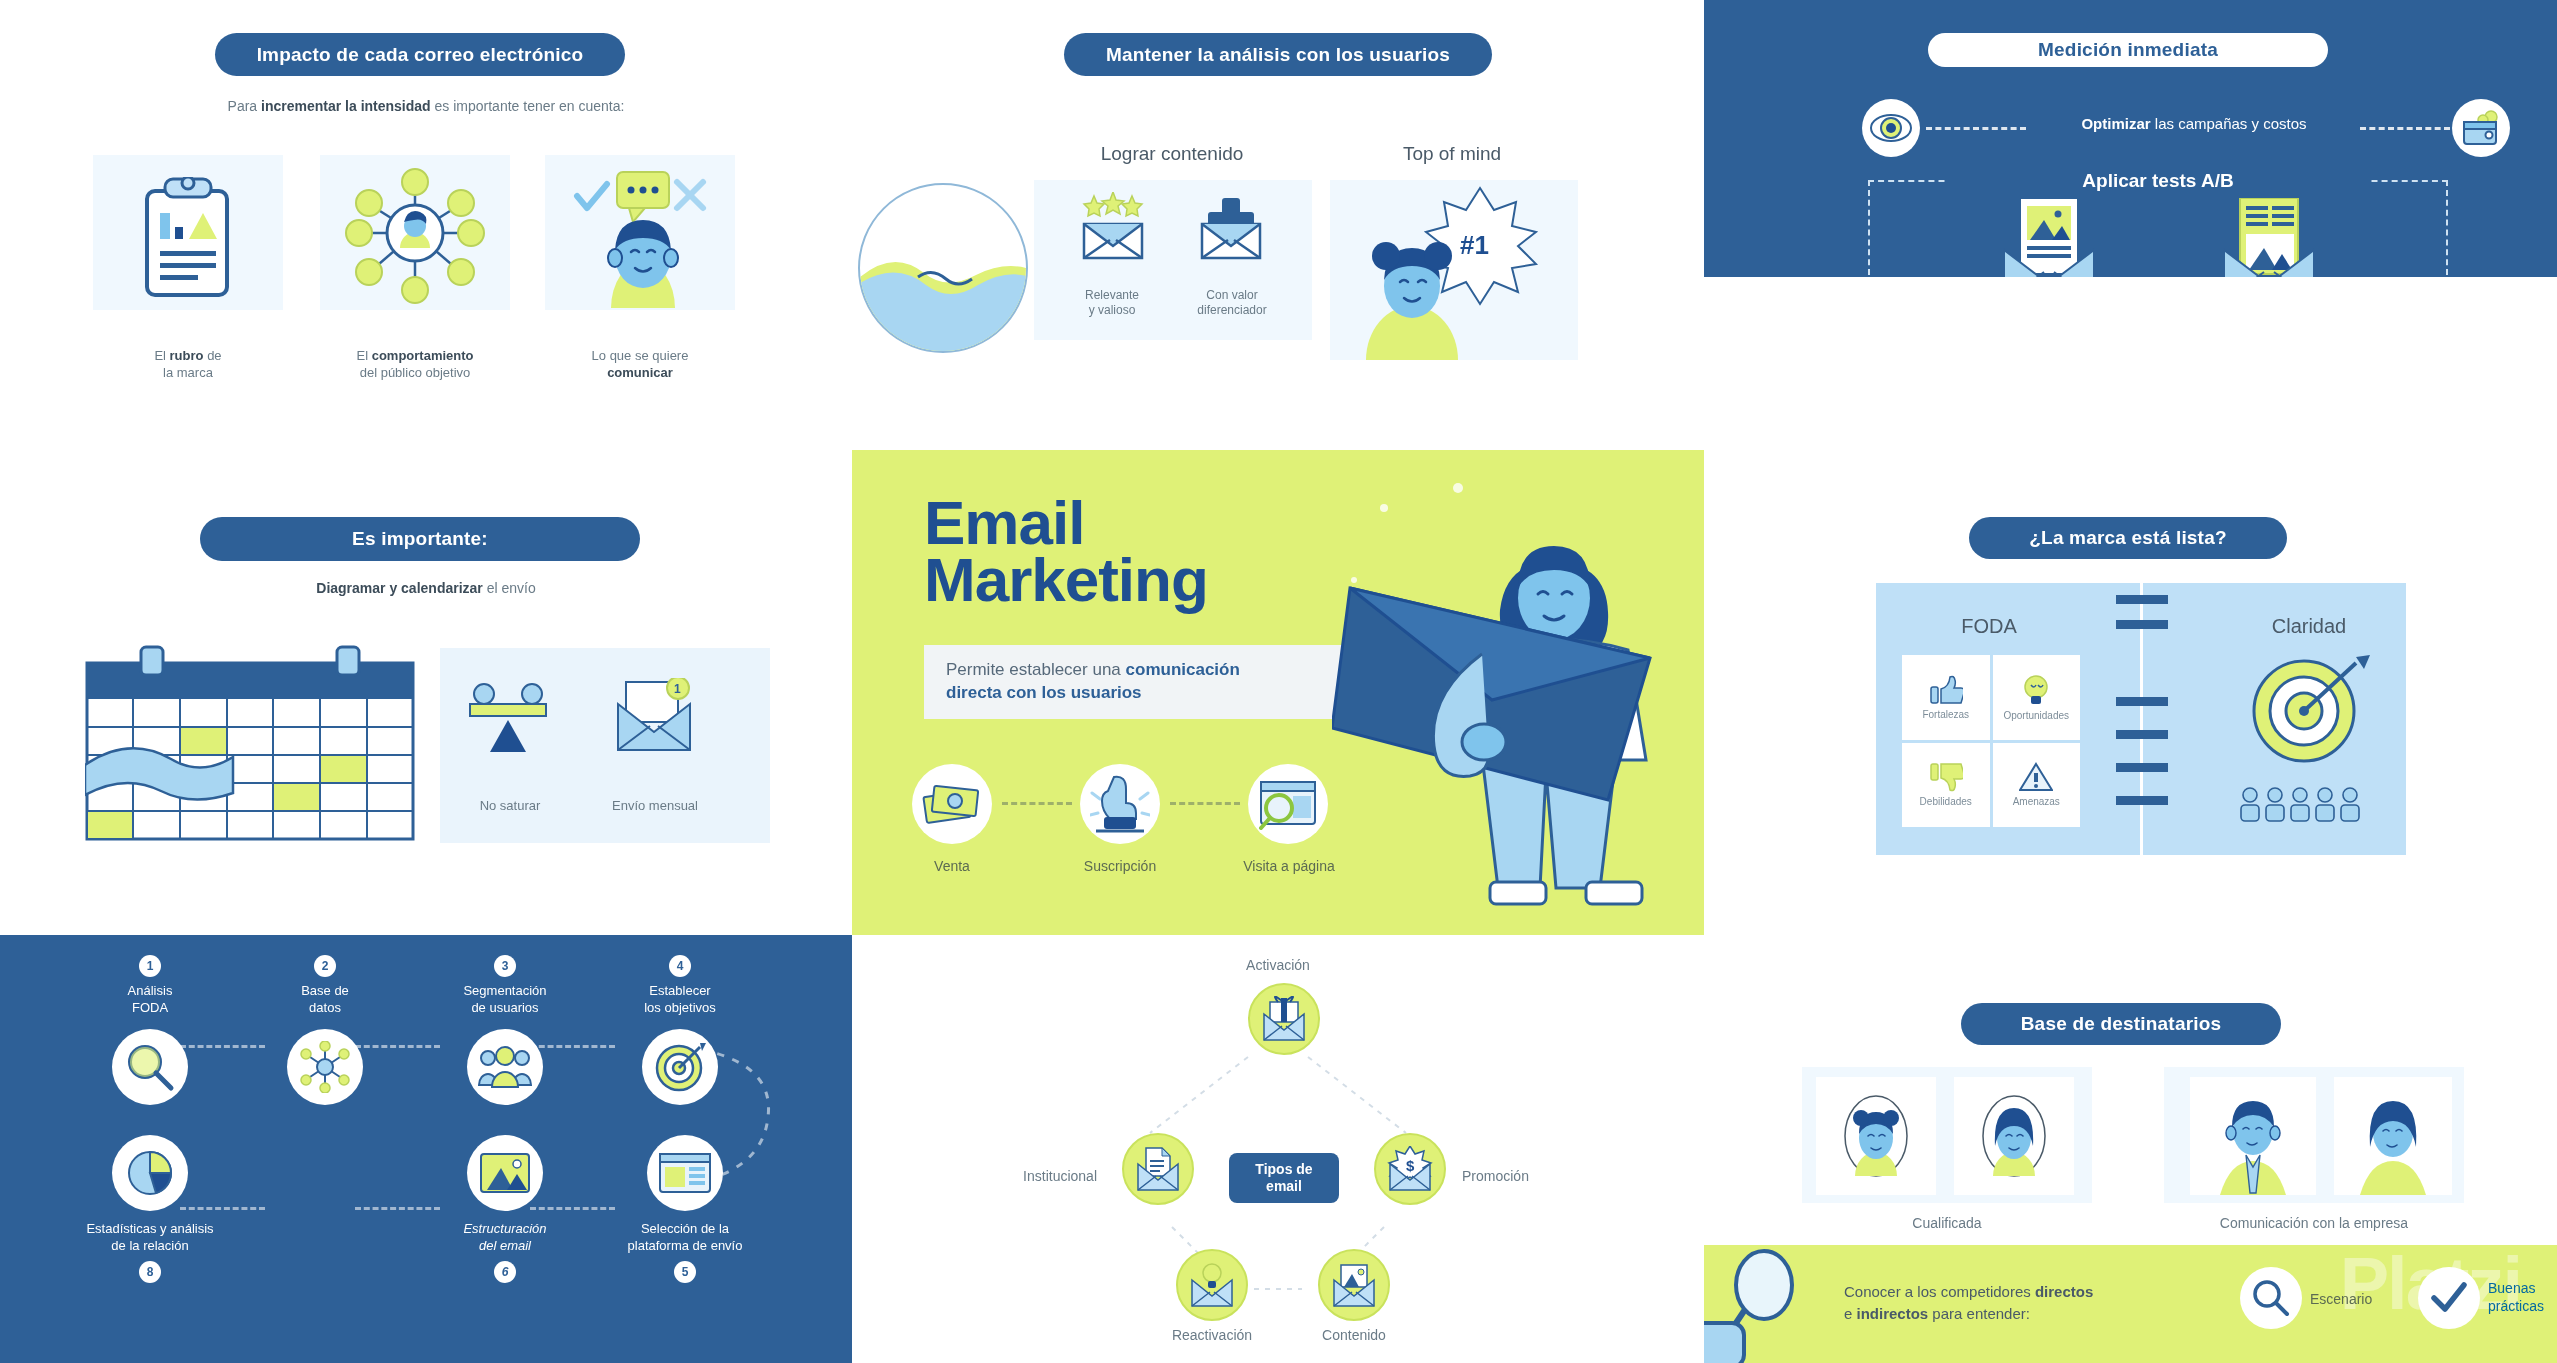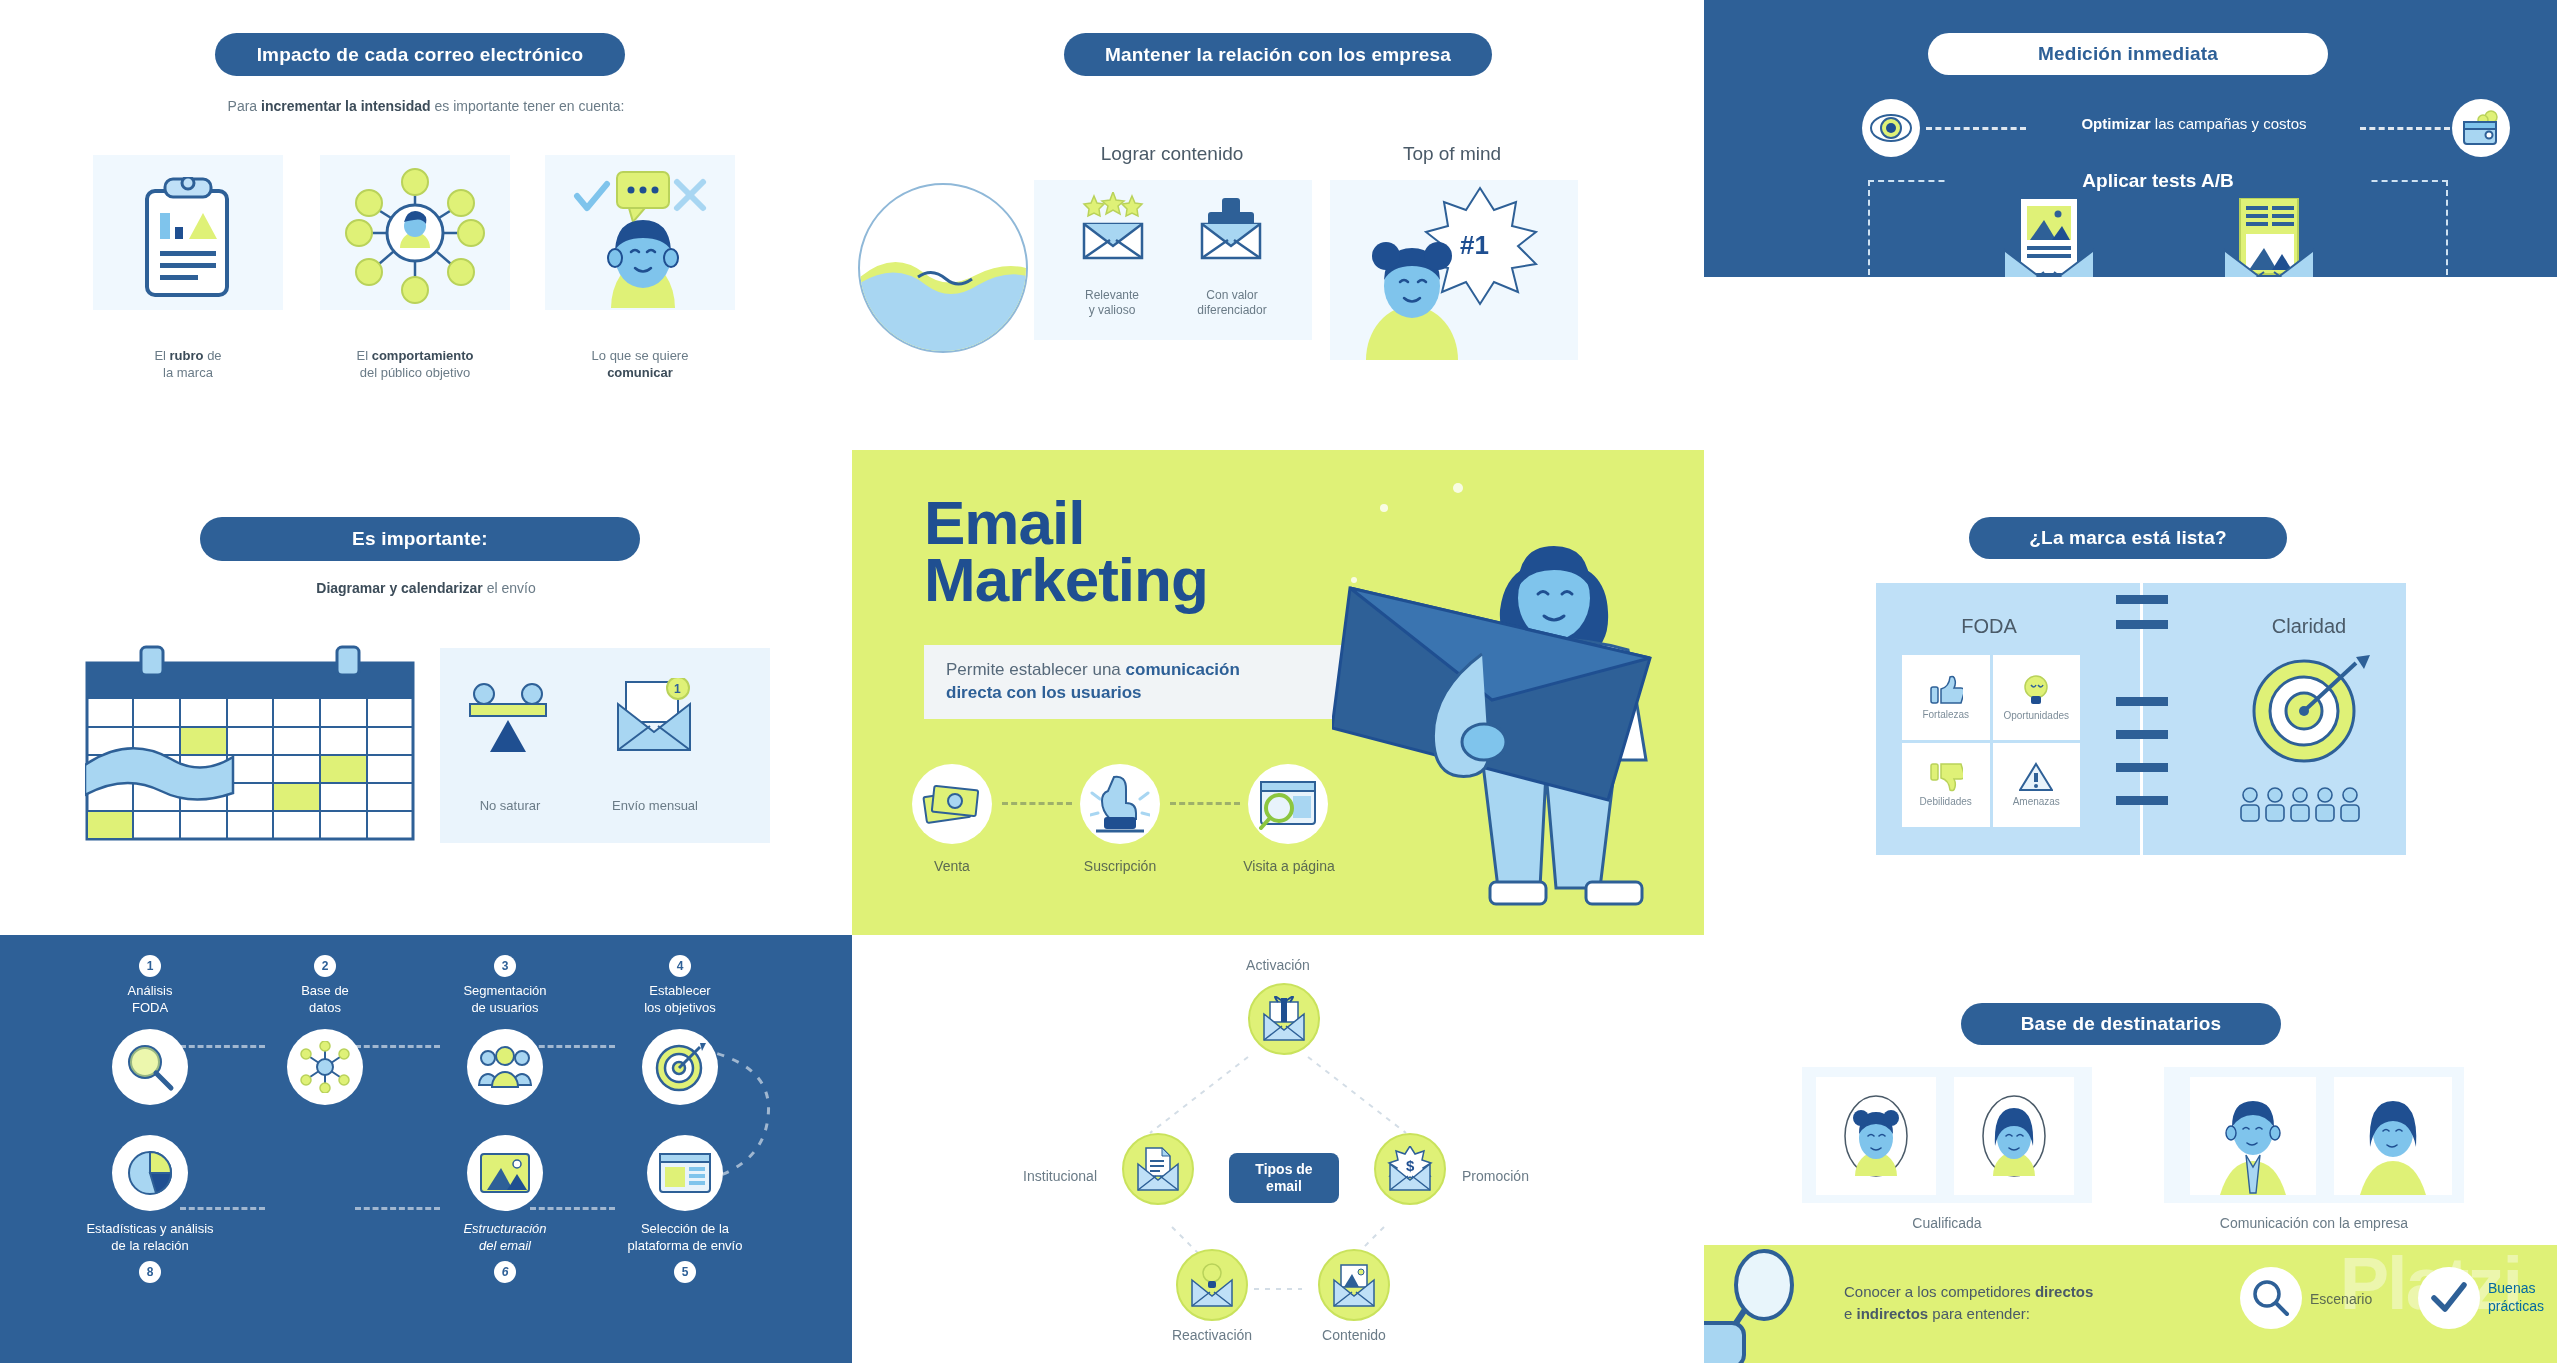--- a/index.html
+++ b/index.html
@@ -165,21 +165,21 @@
         </g>
       </svg>
     </div>
     <div class="cap" style="position:absolute;left:545px;top:348px;width:190px;font-size:13px;">
       <span>Lo que se quiere</span><br>
       <b>comunicar</b>
     </div>
   </div>
 
   <div class="panel" style="left:852px;top:0;width:852px;height:450px;background:#fff;">
-    <div class="pill" style="position:absolute;left:212px;top:33px;width:428px;height:43px;font-size:19px;">Mantener la relación con los empresa</div>
+    <div class="pill" style="position:absolute;left:212px;top:33px;width:428px;height:43px;font-size:19px;">Mantener la análisis con los usuarios</div>
 
     <div style="position:absolute;left:200px;top:143px;width:240px;text-align:center;font-size:19px;color:#4a5a68;">Lograr contenido</div>
     <div style="position:absolute;left:480px;top:143px;width:240px;text-align:center;font-size:19px;color:#4a5a68;">Top of mind</div>
 
     <div style="position:absolute;left:6px;top:183px;width:170px;height:170px;border-radius:50%;border:2px solid #8fb8d8;overflow:hidden;background:#fff;">
       <svg width="170" height="170" viewBox="0 0 170 170">
         <path d="M0 92 q34 -28 64 -4 q22 18 52 2 q28 -14 54 -6 l0 88 l-170 0 z" fill="#dff177"></path>
         <path d="M0 98 q36 -22 66 2 q24 18 52 0 q28 -16 52 -8 l0 80 l-170 0 z" fill="#a8d6f2"></path>
         <path d="M58 92 q14 -10 28 2 q12 10 26 0" stroke="#2e6097" stroke-width="3" fill="none"></path>
       </svg>
@@ -224,21 +224,21 @@
         <g stroke="#1f4f91" stroke-width="2.5" fill="none" stroke-linecap="round">
           <path d="M70 102 q4 -4 8 0"></path>
             <path d="M88 102 q4 -4 8 0"></path>
             <path d="M74 118 q8 7 16 0"></path>
         </g>
       </svg>
     </div>
   </div>
 
   <div class="panel bg-navy" style="left:1704px;top:0;width:853px;height:277px;">
-    <div class="pill white" style="position:absolute;left:224px;top:33px;width:400px;height:42px;font-size:19px;">Medición inmediata</div>
+    <div class="pill white" style="position:absolute;left:224px;top:33px;width:400px;height:34px;font-size:19px;">Medición inmediata</div>
 
     <div style="position:absolute;left:158px;top:99px;width:58px;height:58px;background:#fff;border-radius:50%;display:flex;align-items:center;justify-content:center;">
       <svg width="44" height="30" viewBox="0 0 44 30">
         <ellipse cx="22" cy="15" rx="20" ry="13" fill="#fff" stroke="#2e6097" stroke-width="2"></ellipse>
         <circle cx="22" cy="15" r="10" fill="#dff177" stroke="#2e6097" stroke-width="2"></circle>
         <circle cx="22" cy="15" r="5" fill="#1f4f91"></circle>
       </svg>
     </div>
     <div style="position:absolute;left:748px;top:99px;width:58px;height:58px;background:#fff;border-radius:50%;display:flex;align-items:center;justify-content:center;">
       <svg width="40" height="36" viewBox="0 0 40 36">

